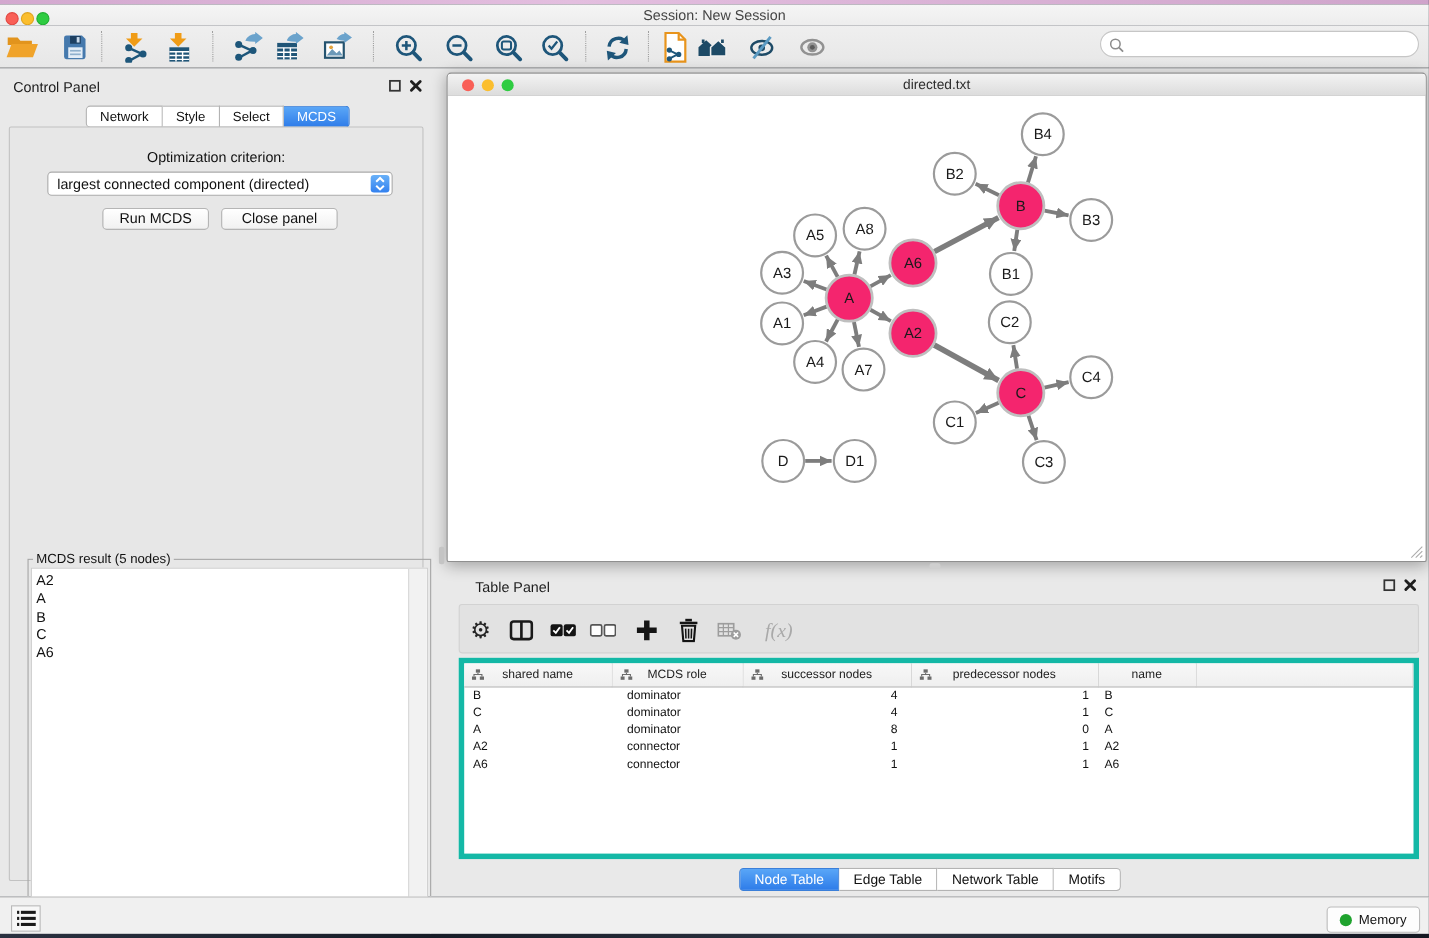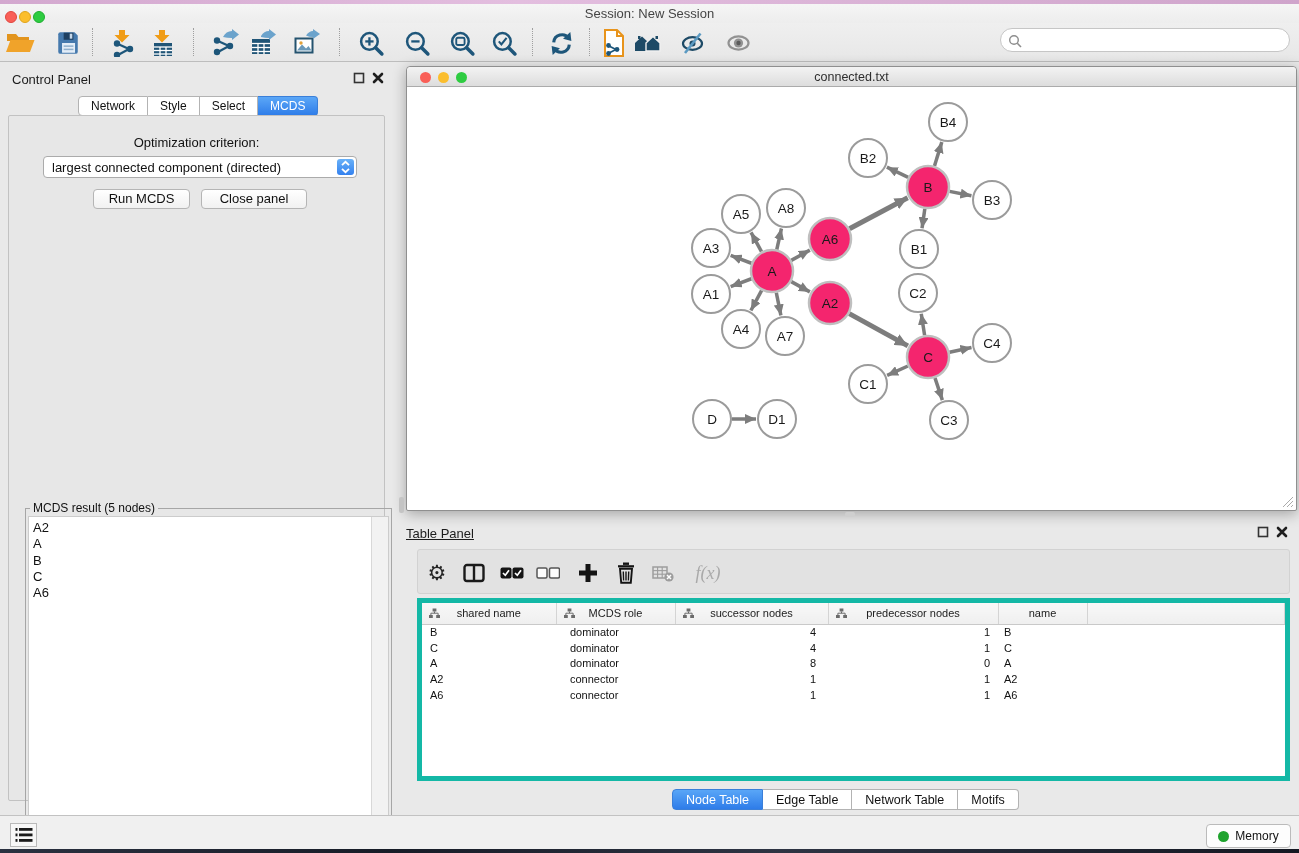--- a/index.html
+++ b/index.html
@@ -307,21 +307,21 @@
         </div>
       </div>
     </div>
   </div>
 
   <div class="abs netwin">
     <div class="bar">
       <div class="ntl" style="left:13px;background:#f95f57;"></div>
       <div class="ntl" style="left:31px;background:#fbbe2e;"></div>
       <div class="ntl" style="left:49px;background:#2ecc41;"></div>
-      <div class="t">connected.txt</div>
+      <div class="t">directed.txt</div>
     </div>
     <svg id="graph-svg" class="graph" width="889" height="423">
         <defs>
           <marker id="arr" markerUnits="userSpaceOnUse" markerWidth="12" markerHeight="10" refX="11" refY="5" orient="auto">
             <path d="M0,0 L11,5 L0,10 z" fill="#7d7d7d"></path>
           </marker>
           <marker id="arrBig" markerUnits="userSpaceOnUse" markerWidth="14" markerHeight="12" refX="13" refY="6" orient="auto">
             <path d="M0,0 L13,6 L0,12 z" fill="#7d7d7d"></path>
           </marker>
         </defs>
@@ -392,21 +392,21 @@
           <line x1="12" y1="2" x2="2" y2="12"></line>
           <line x1="12" y1="6" x2="6" y2="12"></line>
           <line x1="12" y1="10" x2="10" y2="12"></line>
         </g>
       </svg>
   </div>
   <div class="abs split-grip-v"></div>
   <div class="abs split-grip-h"></div>
 
   <div class="abs" style="left:405px;top:520px;width:894px;height:295px;">
-    <div class="abs panel-title" style="left:1px;top:6px;text-decoration:underline;">Table Panel</div>
+    <div class="abs panel-title" style="left:27px;top:6px;">Table Panel</div>
     <div class="abs winbtn" style="left:851px;top:5px;">
       <svg width="12" height="12" viewBox="0 0 12 12">
           <rect x="1.5" y="1.5" width="9" height="9" fill="none" stroke="#333" stroke-width="1.6"></rect>
         </svg>
     </div>
     <div class="abs winbtn" style="left:870px;top:5px;">
       <svg width="12" height="12" viewBox="0 0 12 12">
           <path d="M2 2 L10 10 M10 2 L2 10" stroke="#1e1e1e" stroke-width="2.6" stroke-linecap="round"></path>
         </svg>
     </div>

